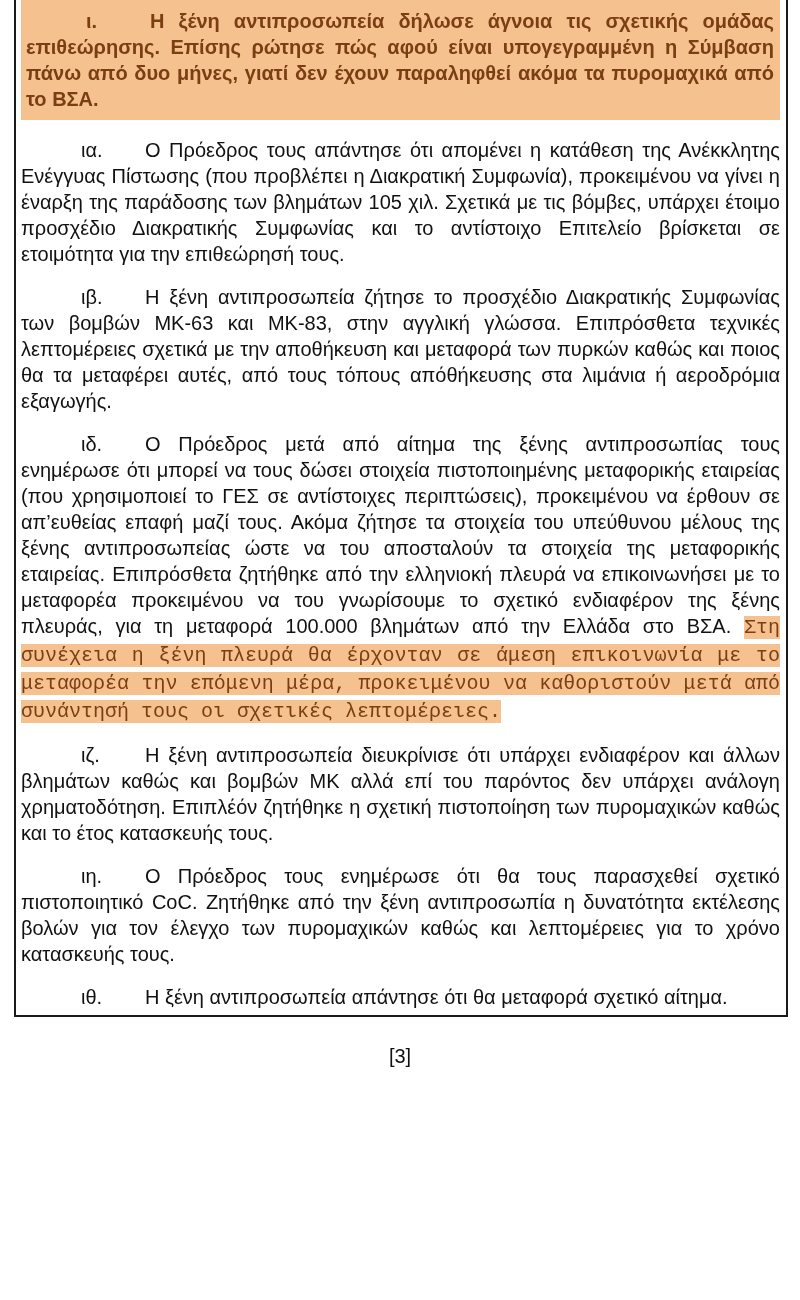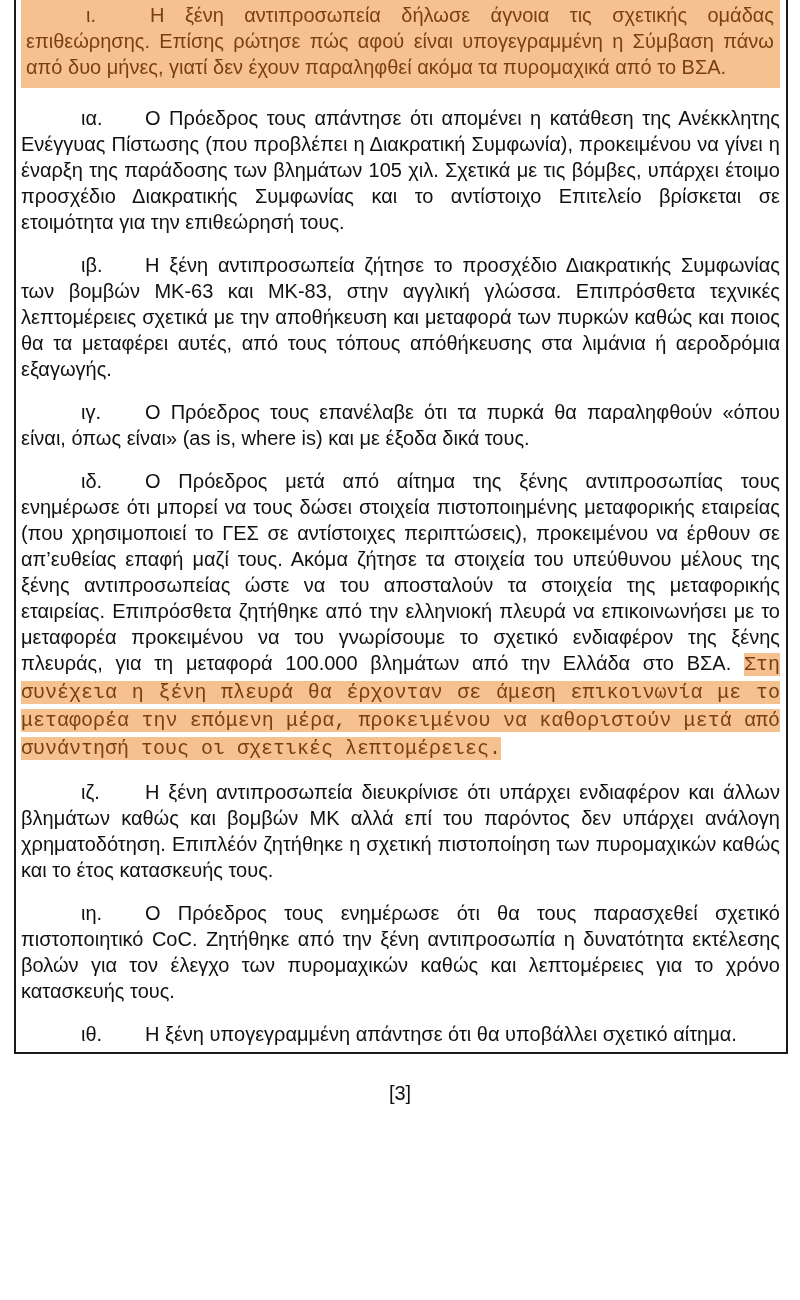--- a/index.html
+++ b/index.html
@@ -34,21 +34,22 @@
   .num {
     display: inline-block;
     min-width: 64px;
     text-indent: 0;
   }
   .block-highlight {
     background: var(--hl-bg, #f5c18f);
     color: var(--hl-text, #7b3e14);
     margin-left: -5px;
     margin-right: -6px;
-    padding: 2px 6px 8px 5px;
+    padding: 8px 6px 8px 5px;
+    font-weight: bold;
   }
   mark.inline-highlight {
     background: var(--hl-bg, #f5c18f);
     color: var(--hl-text, #7b3e14);
     font-family: Liberation Mono, monospace;
   }
   .page-footer {
     margin-top: 26px;
     text-align: center;
     font-size: 20px;
@@ -59,27 +60,26 @@
 <body>
 
 <div class="page-frame">
 
   <p class="doc-paragraph block-highlight"><span class="num">ι.</span><span>Η ξένη αντιπροσωπεία δήλωσε άγνοια τις σχετικής ομάδας επιθεώρησης. Επίσης ρώτησε πώς αφού είναι υπογεγραμμένη η Σύμβαση πάνω από δυο μήνες, γιατί δεν έχουν παραληφθεί ακόμα τα πυρομαχικά από το ΒΣΑ.</span></p>
 
   <p class="doc-paragraph"><span class="num">ια.</span><span>Ο Πρόεδρος τους απάντησε ότι απομένει η κατάθεση της Ανέκκλητης Ενέγγυας Πίστωσης (που προβλέπει η Διακρατική Συμφωνία), προκειμένου να γίνει η έναρξη της παράδοσης των βλημάτων 105 χιλ. Σχετικά με τις βόμβες, υπάρχει έτοιμο προσχέδιο Διακρατικής Συμφωνίας και το αντίστοιχο Επιτελείο βρίσκεται σε ετοιμότητα για την επιθεώρησή τους.</span></p>
 
   <p class="doc-paragraph"><span class="num">ιβ.</span><span>Η ξένη αντιπροσωπεία ζήτησε το προσχέδιο Διακρατικής Συμφωνίας των βομβών MK-63 και MK-83, στην αγγλική γλώσσα. Επιπρόσθετα τεχνικές λεπτομέρειες σχετικά με την αποθήκευση και μεταφορά των πυρκών καθώς και ποιος θα τα μεταφέρει αυτές, από τους τόπους απόθήκευσης στα λιμάνια ή αεροδρόμια εξαγωγής.</span></p>
 
-  <p class="doc-paragraph"><span class="num">ιγ.</span><span>Ο Πρόεδρος τους επανέλαβε ότι τα πυρκά θα παραληφθούν «όπου είναι, όπως είναι» (as is, where is) και με έξοδα δικά τους.</span></p>
 
   <p class="doc-paragraph"><span class="num">ιδ.</span><span>Ο Πρόεδρος μετά από αίτημα της ξένης αντιπροσωπίας τους ενημέρωσε ότι μπορεί να τους δώσει στοιχεία πιστοποιημένης μεταφορικής εταιρείας (που χρησιμοποιεί το ΓΕΣ σε αντίστοιχες περιπτώσεις), προκειμένου να έρθουν σε απ’ευθείας επαφή μαζί τους. Ακόμα ζήτησε τα στοιχεία του υπεύθυνου μέλους της ξένης αντιπροσωπείας ώστε να του αποσταλούν τα στοιχεία της μεταφορικής εταιρείας. Επιπρόσθετα ζητήθηκε από την ελληνιοκή πλευρά να επικοινωνήσει με το μεταφορέα προκειμένου να του γνωρίσουμε το σχετικό ενδιαφέρον της ξένης πλευράς, για τη μεταφορά 100.000 βλημάτων από την Ελλάδα στο ΒΣΑ. </span><mark class="inline-highlight">Στη συνέχεια η ξένη πλευρά θα έρχονταν σε άμεση επικοινωνία με το μεταφορέα την επόμενη μέρα, προκειμένου να καθοριστούν μετά από συνάντησή τους οι σχετικές λεπτομέρειες.</mark></p>
 
 
 
   <p class="doc-paragraph"><span class="num">ιζ.</span><span>Η ξένη αντιπροσωπεία διευκρίνισε ότι υπάρχει ενδιαφέρον και άλλων βλημάτων καθώς και βομβών MK αλλά επί του παρόντος δεν υπάρχει ανάλογη χρηματοδότηση. Επιπλέόν ζητήθηκε η σχετική πιστοποίηση των πυρομαχικών καθώς και το έτος κατασκευής τους.</span></p>
 
   <p class="doc-paragraph"><span class="num">ιη.</span><span>Ο Πρόεδρος τους ενημέρωσε ότι θα τους παρασχεθεί σχετικό πιστοποιητικό CoC. Ζητήθηκε από την ξένη αντιπροσωπία η δυνατότητα εκτέλεσης βολών για τον έλεγχο των πυρομαχικών καθώς και λεπτομέρειες για το χρόνο κατασκευής τους.</span></p>
 
-  <p class="doc-paragraph"><span class="num">ιθ.</span><span>Η ξένη υπογεγραμμένη απάντησε ότι θα υποβάλλει σχετικό αίτημα.</span></p>
+  <p class="doc-paragraph"><span class="num">ιθ.</span><span>Η ξένη αντιπροσωπεία απάντησε ότι θα μεταφορά σχετικό αίτημα.</span></p>
 
 </div>
 
 <div class="page-footer">[3]</div>
 
 </body></html>

